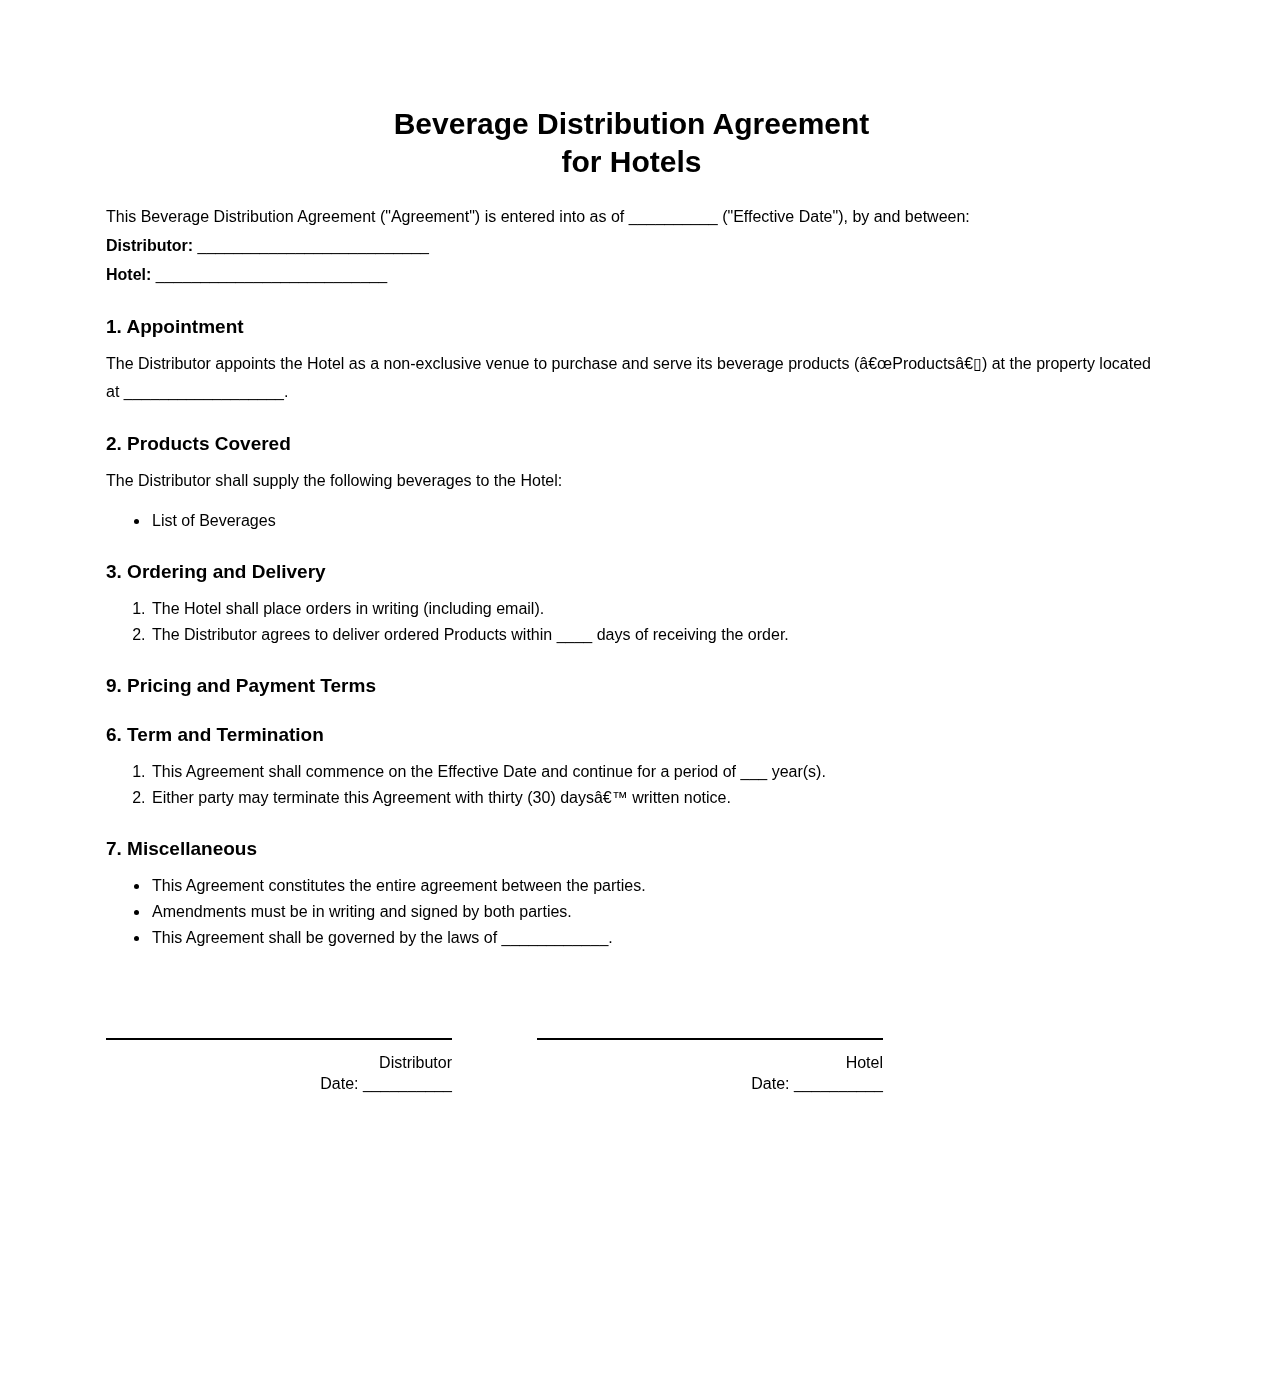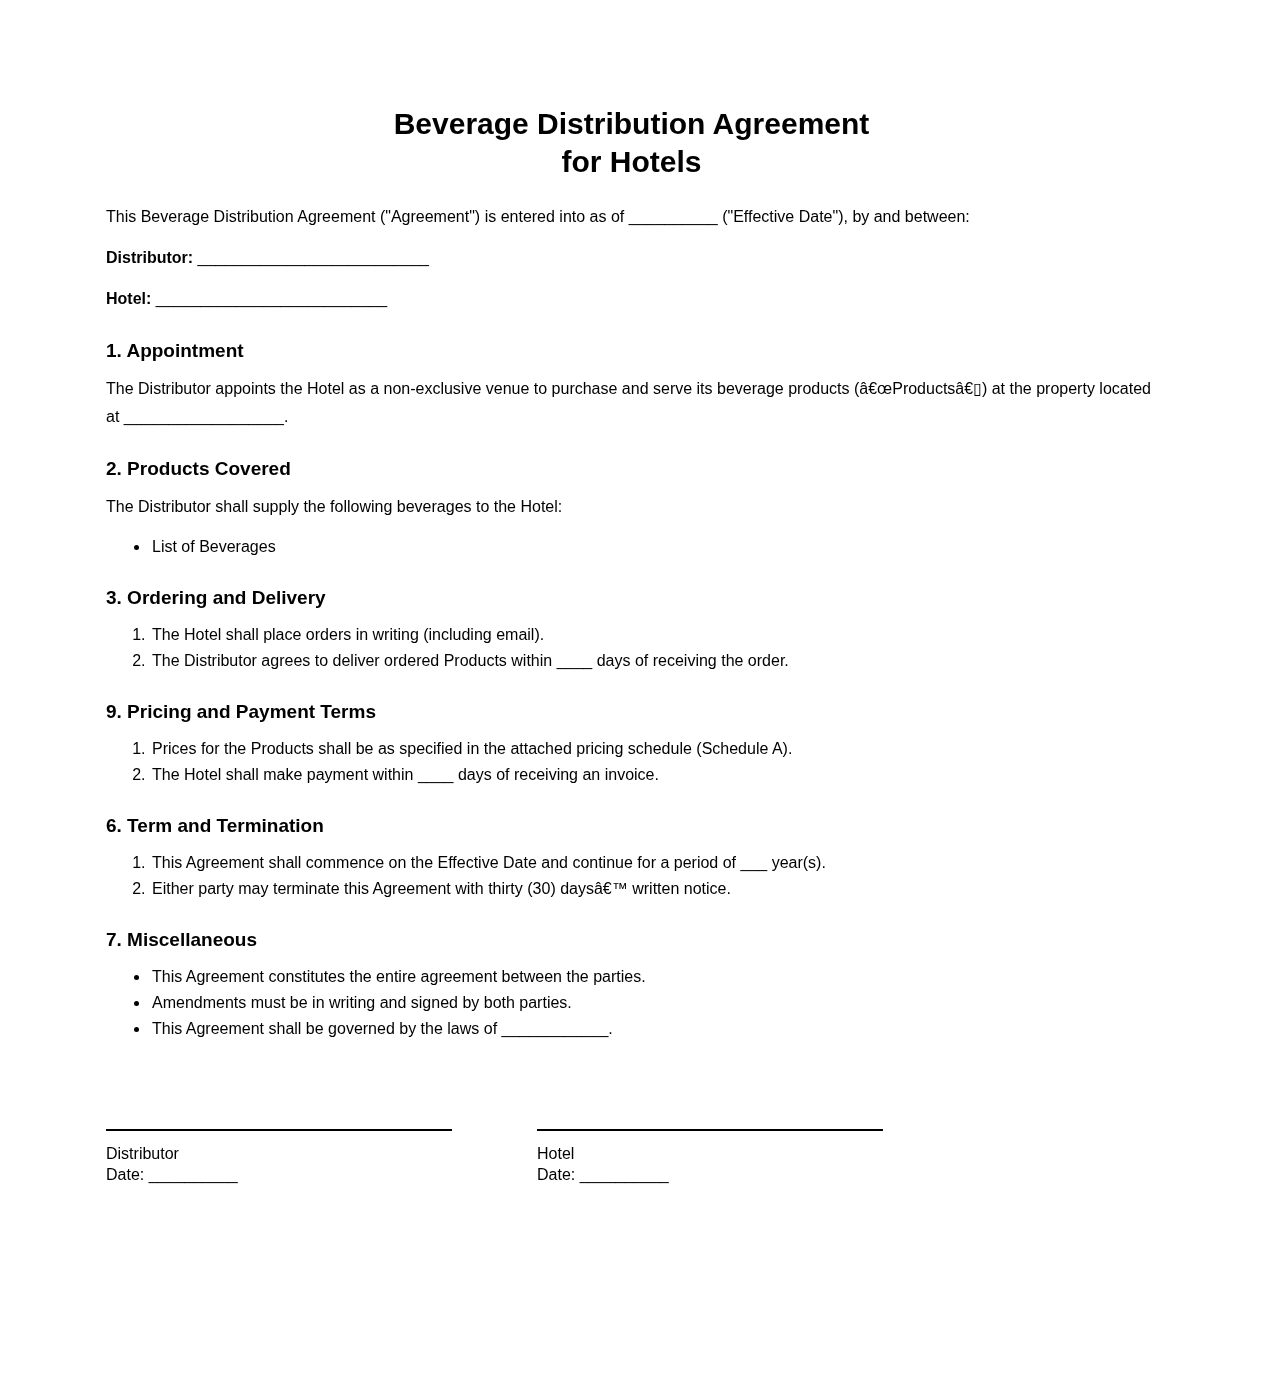--- a/index.html
+++ b/index.html
@@ -15,21 +15,21 @@
     overflow: hidden;
   }
   .doc-title {
     font-size: 30px;
     font-weight: bold;
     text-align: center;
     line-height: 38px;
     margin: 8px 0 22px 0;
   }
   .doc-p {
-    margin: 13px 0;
+    margin: 1px 0;
     line-height: 28px;
   }
   .party-label { font-weight: bold; }
   .section-heading {
     font-size: 19px;
     font-weight: bold;
     line-height: 23px;
     margin: 26px 0 12px 0;
   }
   ol.doc-list, ul.doc-list {
@@ -37,21 +37,21 @@
     padding-left: 44px;
   }
   ol.doc-list li, ul.doc-list li {
     line-height: 26px;
     padding-left: 2px;
   }
   .sig-row {
     display: flex;
     margin-top: 87px;
   }
-  .sig-col { flex: 0 0 346px; }
+  .sig-col { flex: 0 0 346px; text-align: right; }
   .sig-col-right { margin-left: 85px; }
   .sig-line {
     border-top: 2px solid #000000;
     height: 0;
     margin-bottom: 12px;
   }
   .sig-text { line-height: 21px; font-size: 16px; }
 </style>
 </head>
 <body>
@@ -82,24 +82,20 @@
   <div>
     <h2 class="section-heading">3. Ordering and Delivery</h2>
     <ol class="doc-list">
       <li>The Hotel shall place orders in writing (including email).</li>
       <li>The Distributor agrees to deliver ordered Products within ____ days of receiving the order.</li>
     </ol>
   </div>
 
   <div>
     <h2 class="section-heading">9. Pricing and Payment Terms</h2>
-    <ol class="doc-list">
-      <li>Prices for the Products shall be as specified in the attached pricing schedule (Schedule A).</li>
-      <li>The Hotel shall make payment within ____ days of receiving an invoice.</li>
-    </ol>
   </div>
 
 
   <div>
     <h2 class="section-heading">6. Term and Termination</h2>
     <ol class="doc-list">
       <li>This Agreement shall commence on the Effective Date and continue for a period of ___ year(s).</li>
       <li>Either party may terminate this Agreement with thirty (30) daysâ€™ written notice.</li>
     </ol>
   </div>

